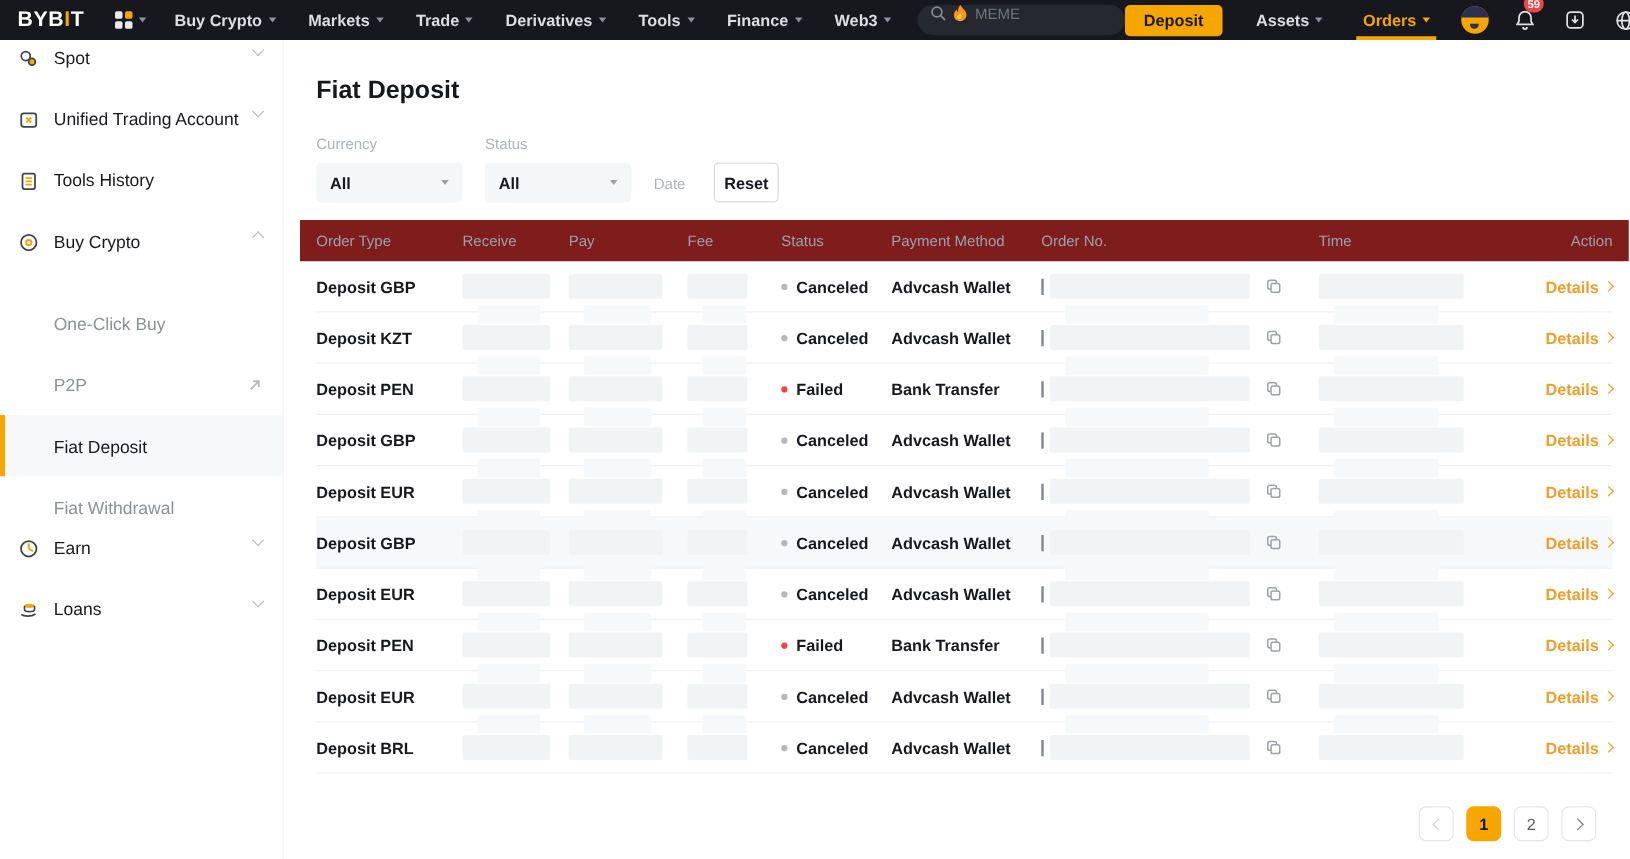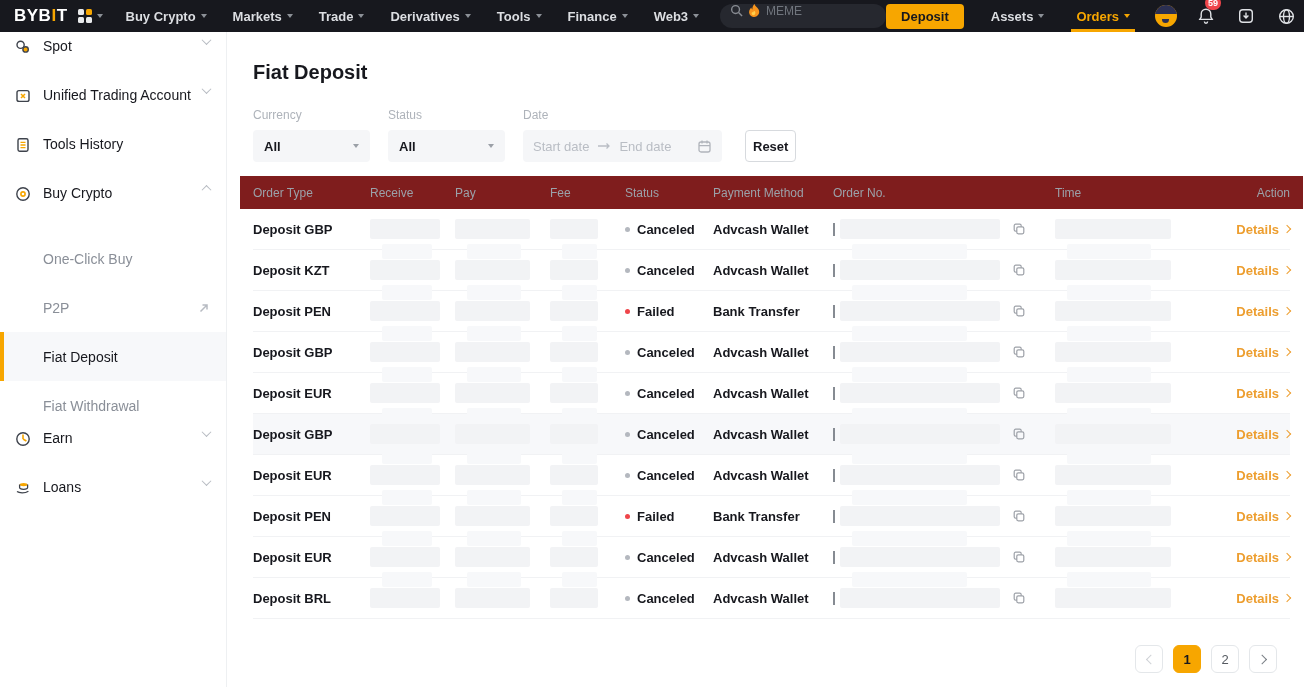--- a/index.html
+++ b/index.html
@@ -1,20 +1,20 @@
 <!DOCTYPE html>
 <html><head>
 <meta charset="utf-8">
 <style>
   *{box-sizing:border-box;margin:0;padding:0}
   html,body{width:1304px;height:687px;overflow:hidden;background:#fff;
     font-family:"Liberation Sans",sans-serif;color:#17181e}
   
   .topbar{height:32px;background:#17181e;display:flex;align-items:center;padding:0 12px 0 14px;position:relative}
-  .logo{display:flex;align-items:baseline;font-weight:700;font-size:17px;color:#fff;letter-spacing:.5px;cursor:pointer}
+  .logo{display:flex;align-items:baseline;font-weight:700;font-size:17px;color:#fff;letter-spacing:.5px;margin-right:14px;cursor:pointer}
   .logo .li{color:#f7a600}
   .grid-ic{display:flex;align-items:center;gap:5px;padding:0 10px;height:32px;cursor:pointer}
   .grid-sq{display:grid;grid-template-columns:6px 6px;grid-template-rows:6px 6px;gap:2px}
   .grid-sq i{background:#e9eaec;border-radius:1.5px}
   .grid-sq i.y{background:#f7a600}
   .caret{width:0;height:0;border-left:3.5px solid transparent;border-right:3.5px solid transparent;border-top:4px solid #8c9097}
   .nav-item{display:flex;align-items:center;gap:5px;height:32px;padding:0 13px;color:#dcdee2;font-size:13px;font-weight:600;cursor:pointer;white-space:nowrap}
   .search{display:flex;align-items:flex-start;gap:6px;background:#26282f;border-radius:12px;height:24px;width:172px;padding:0 10px;margin-left:8px}
   .search input{background:transparent;border:0;outline:none;color:#8b9097;font-size:12px;width:110px}
   .search input::placeholder{color:#70757d}
@@ -277,35 +277,20 @@
     </div>
     <div class="fgroup">
       <div class="flabel">Status</div>
       <div class="select">
         <span>All</span>
         <i class="caret"></i>
       </div>
     </div>
     <div class="fgroup">
       <div class="flabel">Date</div>
-      <div class="date-box">
-        <span>Start date</span>
-        <span>
-            <svg width="14" height="8" viewBox="0 0 14 8" fill="none" stroke="#b9bdc4" stroke-width="1.3">
-              <path d="M1 4h11M9.5 1.5 12 4 9.5 6.5"></path>
-            </svg>
-          </span>
-        <span>End date</span>
-        <span class="cal">
-            <svg width="15" height="15" viewBox="0 0 15 15" fill="none" stroke="#b0b4bb" stroke-width="1.3">
-              <rect x="2" y="3" width="11" height="10" rx="2"></rect>
-              <path d="M5 1.6v2.8M10 1.6v2.8M2 6.6h11"></path>
-            </svg>
-          </span>
-      </div>
     </div>
     <button class="reset-btn">Reset</button>
   </div>
 
   <div class="thead tgrid">
     <span class="th">Order Type</span>
     <span class="th">Receive</span>
     <span class="th">Pay</span>
     <span class="th">Fee</span>
     <span class="th">Status</span>

